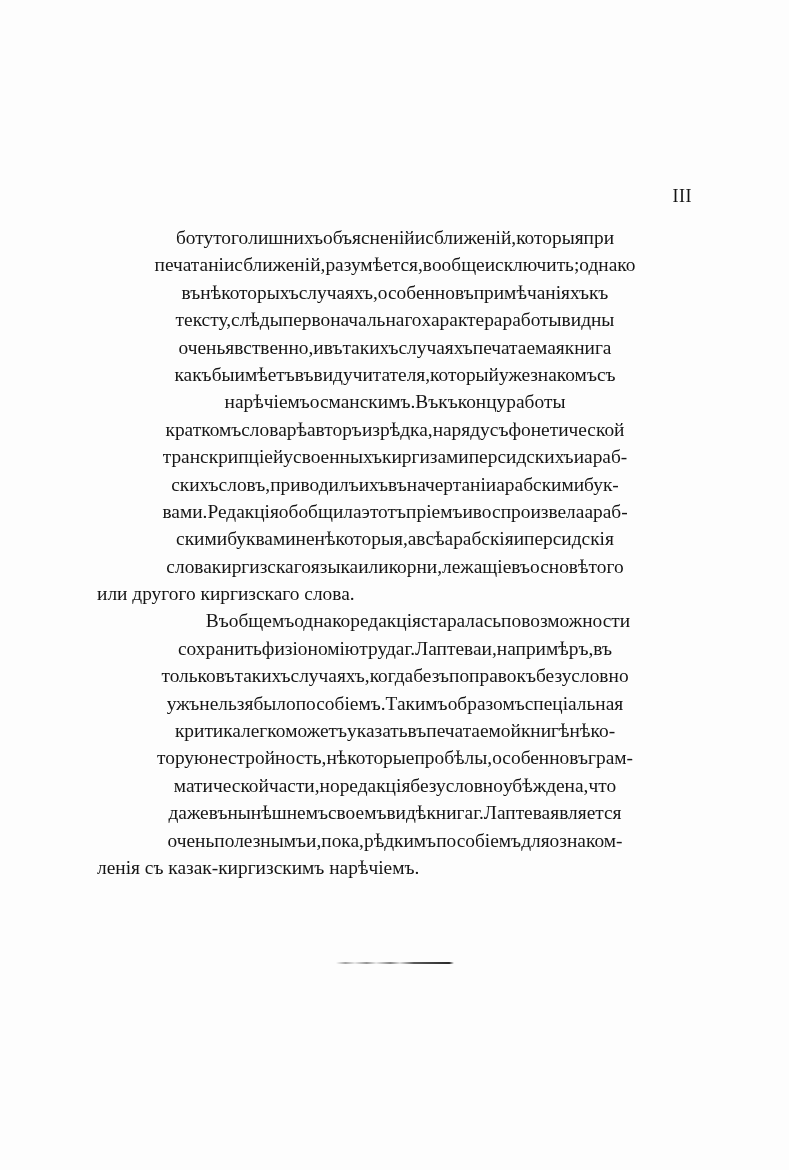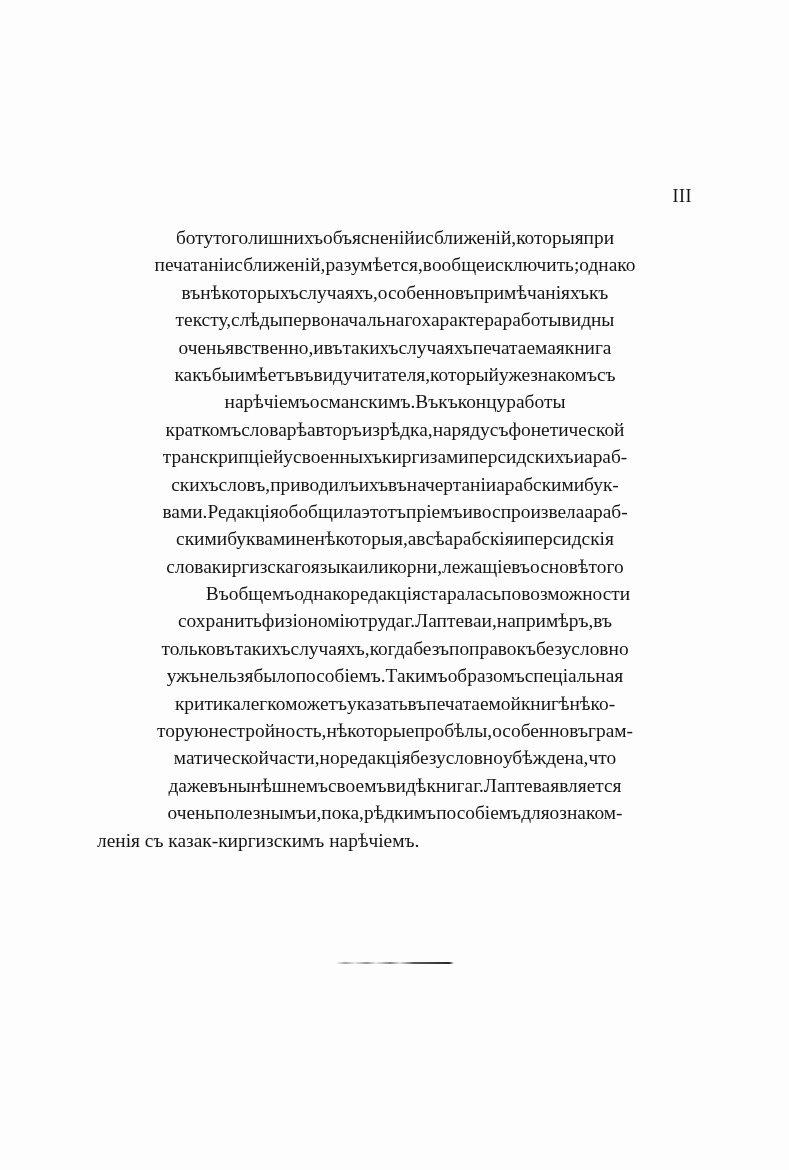--- a/index.html
+++ b/index.html
@@ -110,20 +110,21 @@
         <div class="line"><span>тексту,</span><span>слѣды</span><span>первоначальнаго</span><span>характера</span><span>работы</span><span>видны</span></div>
         <div class="line"><span>очень</span><span>явственно,</span><span>и</span><span>въ</span><span>такихъ</span><span>случаяхъ</span><span>печатаемая</span><span>книга</span></div>
         <div class="line"><span>какъ</span><span>бы</span><span>имѣетъ</span><span>въ</span><span>виду</span><span>читателя,</span><span>который</span><span>уже</span><span>знакомъ</span><span>съ</span></div>
         <div class="line"><span>нарѣчіемъ</span><span>османскимъ.</span><span>Въ</span><span>къ</span><span>концу</span><span>работы</span></div>
         <div class="line"><span>краткомъ</span><span>словарѣ</span><span>авторъ</span><span>изрѣдка,</span><span>наряду</span><span>съ</span><span>фонетической</span></div>
         <div class="line"><span>транскрипціей</span><span>усвоенныхъ</span><span>киргизами</span><span>персидскихъ</span><span>и</span><span>араб-</span></div>
         <div class="line"><span>скихъ</span><span>словъ,</span><span>приводилъ</span><span>ихъ</span><span>въ</span><span>начертаніи</span><span>арабскими</span><span>бук-</span></div>
         <div class="line"><span>вами.</span><span>Редакція</span><span>обобщила</span><span>этотъ</span><span>пріемъ</span><span>и</span><span>воспроизвела</span><span>араб-</span></div>
         <div class="line"><span>скими</span><span>буквами</span><span>не</span><span>нѣкоторыя,</span><span>а</span><span>всѣ</span><span>арабскія</span><span>и</span><span>персидскія</span></div>
         <div class="line"><span>слова</span><span>киргизскаго</span><span>языка</span><span>или</span><span>корни,</span><span>лежащіе</span><span>въ</span><span>основѣ</span><span>того</span></div>
+        <div class="line flush"><span>или другого киргизскаго слова.</span></div>
       </div>
       <div>
         <div class="line indent"><span>Въ</span><span>общемъ</span><span>однако</span><span>редакція</span><span>старалась</span><span>по</span><span>возможности</span></div>
         <div class="line"><span>сохранить</span><span>физіономію</span><span>труда</span><span>г.</span><span>Лаптева</span><span>и,</span><span>напримѣръ,</span><span>въ</span></div>
         <div class="line"><span>только</span><span>въ</span><span>такихъ</span><span>случаяхъ,</span><span>когда</span><span>безъ</span><span>поправокъ</span><span>безусловно</span></div>
         <div class="line"><span>ужъ</span><span>нельзя</span><span>было</span><span>пособіемъ.</span><span>Такимъ</span><span>образомъ</span><span>спеціальная</span></div>
         <div class="line"><span>критика</span><span>легко</span><span>можетъ</span><span>указать</span><span>въ</span><span>печатаемой</span><span>книгѣ</span><span>нѣко-</span></div>
         <div class="line"><span>торую</span><span>нестройность,</span><span>нѣкоторые</span><span>пробѣлы,</span><span>особенно</span><span>въ</span><span>грам-</span></div>
         <div class="line"><span>матической</span><span>части,</span><span>но</span><span>редакція</span><span>безусловно</span><span>убѣждена,</span><span>что</span></div>
         <div class="line"><span>даже</span><span>въ</span><span>нынѣшнемъ</span><span>своемъ</span><span>видѣ</span><span>книга</span><span>г.</span><span>Лаптева</span><span>является</span></div>

